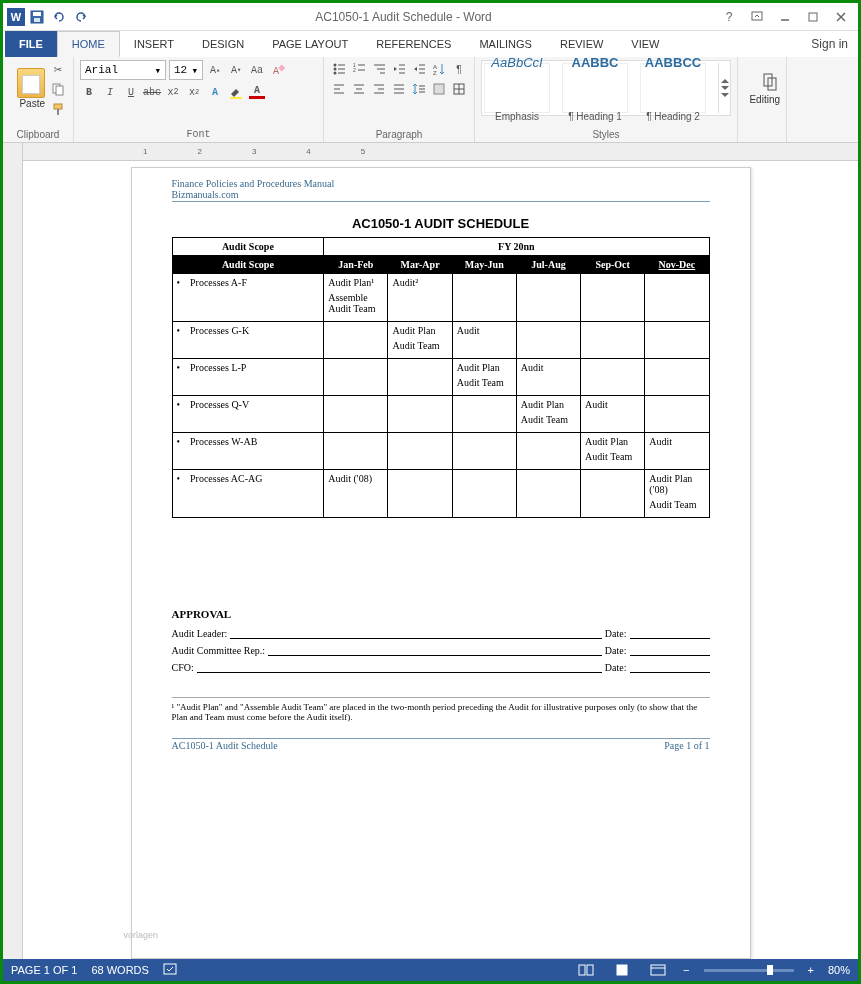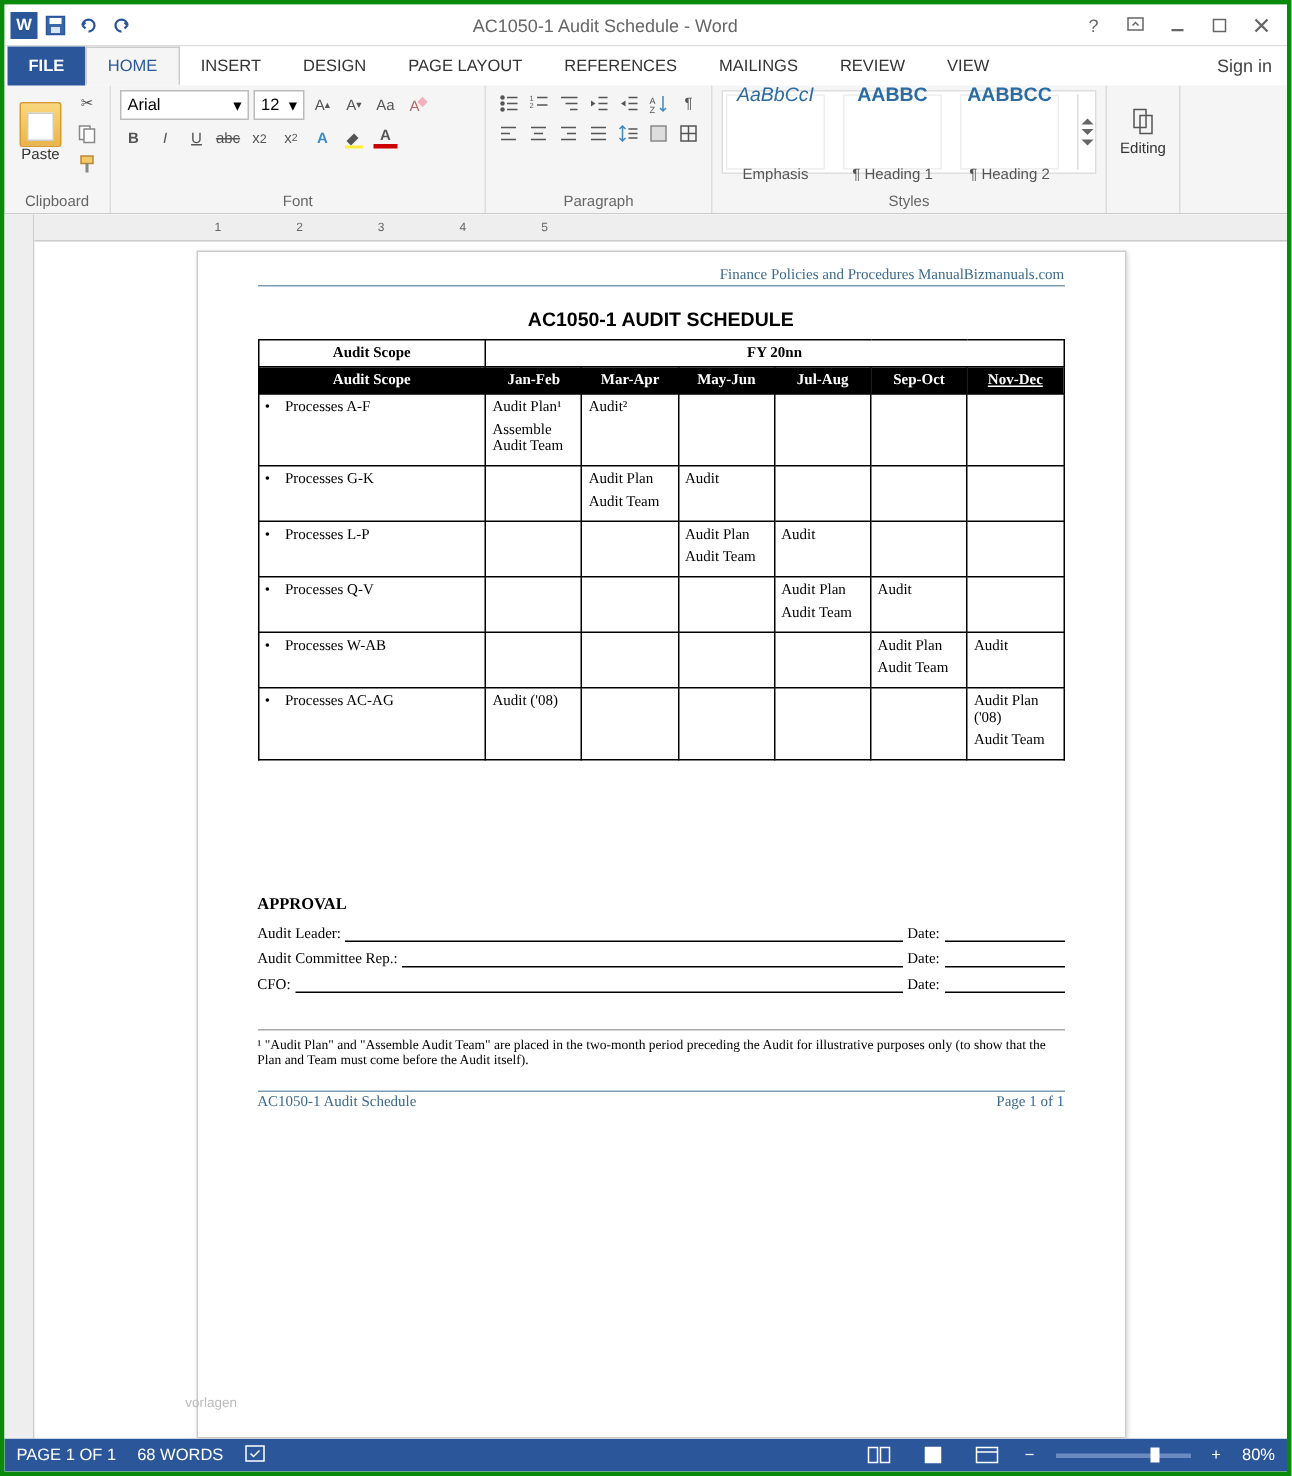--- a/index.html
+++ b/index.html
@@ -19,21 +19,21 @@
 .tab { padding: 0 14px; height: 100%; display: flex; align-items: center; font-size: 11px; color: #333; text-transform: uppercase; cursor: pointer; }
 .tab.file { background: #2b579a; color: #fff; font-weight: bold; }
 .tab.active { border: 1px solid #ccc; border-bottom: 1px solid #f5f5f5; background: #f5f5f5; color: #2b579a; }
 .signin { margin-left: auto; padding: 0 10px; color: #444; font-size: 12px; }
 
 
 .ribbon { background: #f5f5f5; border-bottom: 1px solid #ccc; height: 86px; display: flex; }
 .group { border-right: 1px solid #ddd; padding: 3px 6px 1px 6px; display: flex; flex-direction: column; justify-content: space-between; }
 .group-label { text-align: center; font-size: 10px; color: #666; padding: 1px 0; }
 .group-body { display: flex; gap: 4px; align-items: flex-start; }
-.btn { display: flex; align-items: center; justify-content: center; cursor: pointer; }
+.btn { display: flex; align-items: flex-end; justify-content: center; cursor: pointer; }
 .btn-lg { flex-direction: column; width: 36px; height: 56px; font-size: 10px; color: #333; }
 .paste-icon { width: 28px; height: 30px; background: linear-gradient(#f9d77e,#eab54a); border: 1px solid #d69a2e; border-radius: 2px; position: relative; }
 .paste-icon::after { content:""; position:absolute; top:6px; left:4px; right:4px; bottom:3px; background:#fff; border:1px solid #ccc; }
 .font-row { display: flex; gap: 3px; align-items: center; margin-bottom: 3px; }
 .font-select { width: 86px; height: 20px; border: 1px solid #bbb; background: #fff; font-size: 11px; padding: 0 4px; display: flex; align-items: center; justify-content: space-between; }
 .size-select { width: 34px; height: 20px; border: 1px solid #bbb; background: #fff; font-size: 11px; padding: 0 4px; display: flex; align-items: center; justify-content: space-between; }
 .mini { width: 18px; height: 18px; font-size: 10px; display: flex; align-items: center; justify-content: center; color: #555; cursor: pointer; }
 .mini svg { display: block; }
 .bold { font-weight: bold; }
 .italic { font-style: italic; }
@@ -52,21 +52,21 @@
 
 
 .doc-area { display: flex; height: calc(100% - 28px - 26px - 86px - 22px); background: #fff; }
 .vruler { width: 20px; background: #eee; border-right: 1px solid #ccc; }
 .doc-scroll { flex: 1; background: #fff; display: flex; flex-direction: column; }
 .hruler { height: 18px; background: #eee; border-bottom: 1px solid #ccc; font-size: 8px; color: #666; display:flex; align-items:center; padding-left: 120px; gap: 50px;}
 .page-wrap { flex: 1; overflow: hidden; display: flex; justify-content: center; padding-top: 6px; }
 .page { width: 620px; background: #fff; border: 1px solid #ccc; box-shadow: 1px 1px 3px rgba(0,0,0,0.15); padding: 10px 40px 10px 40px; position: relative; }
 
 
-.doc-header { display: flex; justify-content: flex-end; font-size: 10px; color: #3b6a8f; border-bottom: 1px solid #7d9db5; margin-bottom: 14px; padding-bottom: 1px; font-family: Georgia, serif;}
+.doc-header { display: flex; justify-content: center; font-size: 10px; color: #3b6a8f; border-bottom: 1px solid #7d9db5; margin-bottom: 14px; padding-bottom: 1px; font-family: Georgia, serif; flex-direction: column;}
 .doc-title { text-align: center; font-weight: bold; font-size: 13px; margin-bottom: 6px; }
 .schedule { border-collapse: collapse; width: 100%; font-size: 10px; font-family: Georgia, serif; }
 .schedule th, .schedule td { border: 1px solid #000; padding: 3px 4px; vertical-align: top; }
 .schedule thead th { background: #fff; font-weight: bold; }
 .schedule thead tr.fy th { text-align: center; font-weight: bold; }
 .schedule thead tr.cols th { background: #000; color: #fff; text-align: center; font-weight: bold; font-size:10px; }
 .scope-cell { padding: 16px 4px; }
 .scope-cell .bullet::before { content: "•"; margin-right: 10px; }
 .cell-stack div { margin-bottom: 4px; }
 .approval { margin-top: 90px; font-family: Georgia, serif; font-size: 11px; }
@@ -173,21 +173,21 @@
             <svg width="14" height="14">
               <rect x="3" y="2" width="8" height="5" fill="#f4c967" stroke="#b8893a"></rect>
               <rect x="6" y="7" width="2" height="6" fill="#888"></rect>
             </svg>
           </div>
       </div>
     </div>
     <div class="group-label">Clipboard</div>
   </div>
 
-  <div class="group" style="min-width:250px;">
+  <div class="group" style="min-width:250px;font-family:Liberation Mono, monospace;">
     <div>
       <div class="font-row">
         <div class="font-select">
             <span>Arial</span>
             <span>▾</span>
           </div>
         <div class="size-select">
             <span>12</span>
             <span>▾</span>
           </div>

